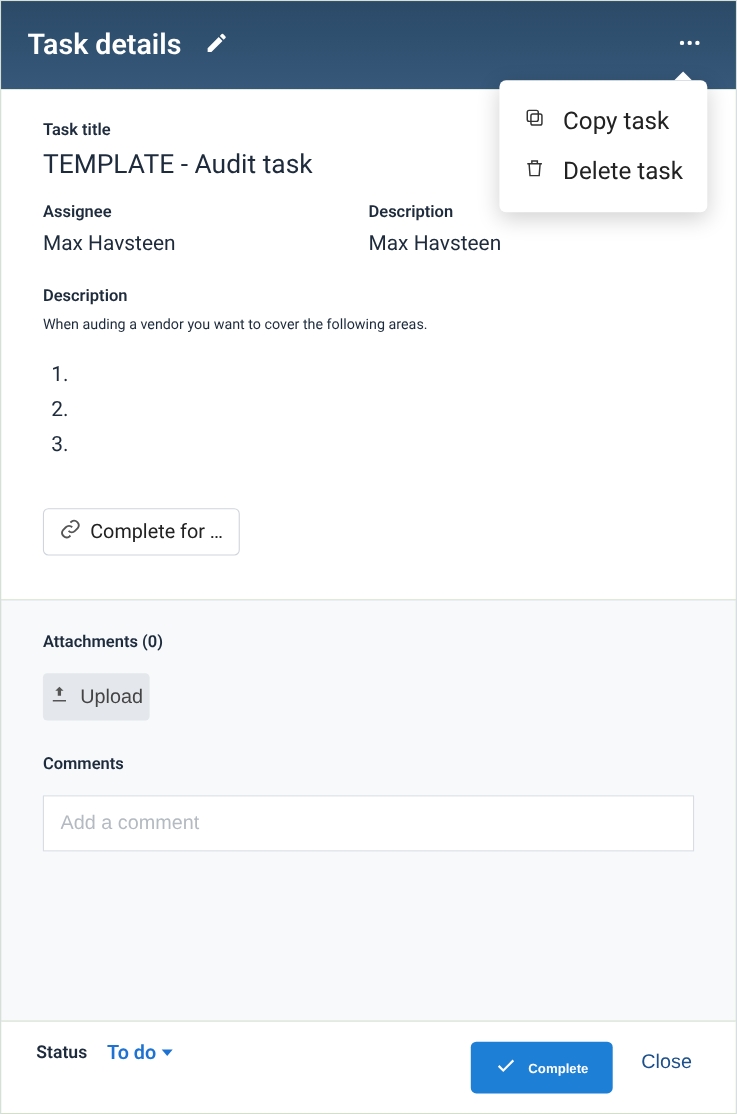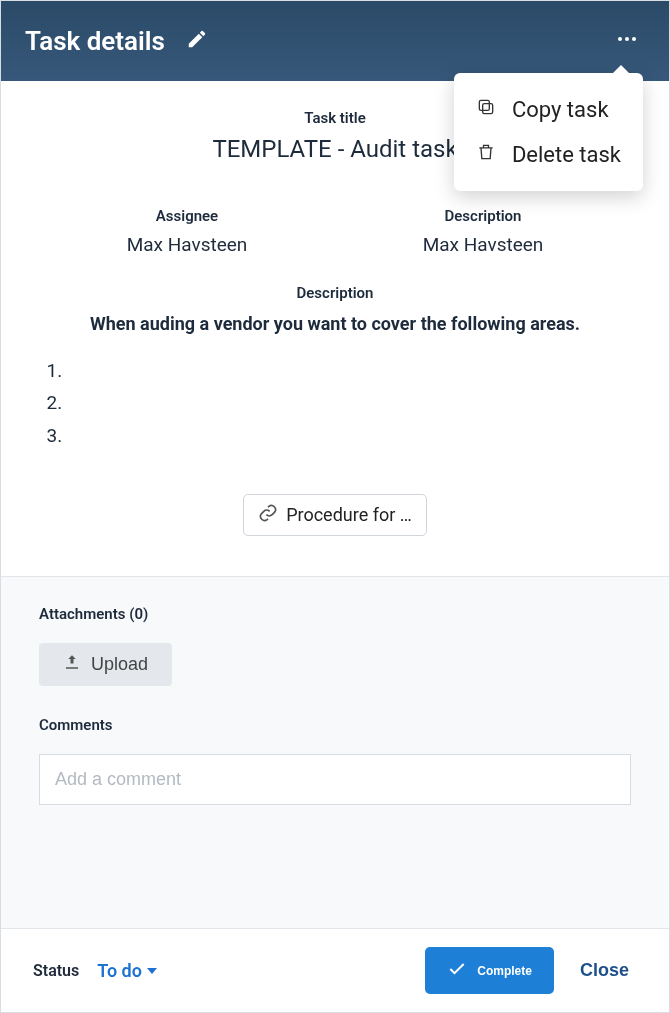--- a/index.html
+++ b/index.html
@@ -66,51 +66,49 @@
     color: #222;
     cursor: pointer;
     gap: 16px;
   }
   .dropdown-item svg { width: 20px; height: 20px; stroke: #333; fill: none; stroke-width: 1.6; }
 
   .body {
     flex: 0 0 auto;
     padding: 28px 38px 40px 38px;
     background: #fff;
-    text-align: center;
   }
   .field-label {
     font-size: 15px;
     font-weight: 600;
     color: #1e2b3c;
     margin-bottom: 8px;
   }
   .task-title {
     font-size: 24px;
     color: #1e2b3c;
     font-weight: 400;
-    margin-bottom: 44px;
+    margin-bottom: 20px;
   }
   .two-col {
     display: flex;
     gap: 0;
     margin-bottom: 28px;
   }
   .two-col > div { flex: 0 0 50%; }
   .field-value {
     font-size: 19px;
     color: #1e2b3c;
     margin-top: 6px;
   }
   .desc-text {
-    font-size: 18px;
+    font-size: 13px;
     color: #1e2b3c;
     margin-top: 4px;
     line-height: 1.5;
-    font-weight: bold;
   }
   .desc-list {
     margin: 18px 0 0 28px;
     font-size: 19px;
     color: #1e2b3c;
     line-height: 1.7;
   }
   .desc-list li { padding-left: 4px; }
 
   .link-chip {
@@ -135,21 +133,21 @@
     border-top: 1px solid #e2e6eb;
     padding: 28px 38px;
   }
   .upload-btn {
     display: inline-flex;
     align-items: center;
     gap: 10px;
     background: #e4e7eb;
     border: none;
     border-radius: 4px;
-    padding: 10px 24px;
+    padding: 10px 6px;
     font-size: 18px;
     color: #444;
     cursor: pointer;
     margin-top: 12px;
   }
   .upload-btn svg { width: 18px; height: 18px; fill: #555; }
   .comments-label { margin-top: 30px; }
   .comment-input {
     width: 100%;
     border: 1px solid #d9dde3;
@@ -160,21 +158,21 @@
     margin-top: 12px;
     background: #fff;
   }
   .comment-input::placeholder { color: #b4bac2; }
 
   .footer {
     flex: 0 0 auto;
     border-top: 1px solid #e2e6eb;
     background: #fff;
     display: flex;
-    align-items: center;
+    align-items: flex-start;
     padding: 18px 32px;
     gap: 18px;
   }
   .status-label {
     font-size: 16px;
     font-weight: 600;
     color: #1e2b3c;
   }
   .status-select {
     display: inline-flex;
@@ -199,21 +197,21 @@
     align-items: center;
     gap: 10px;
     cursor: pointer;
   }
   .complete-btn svg { width: 20px; height: 20px; stroke: #fff; fill: none; stroke-width: 2.4; }
   .close-btn {
     background: none;
     border: none;
     color: #1d4f8b;
     font-size: 18px;
-    font-weight: 700;
+    font-weight: 400;
     cursor: pointer;
     padding: 8px 8px;
   }
 </style>
 </head>
 <body>
 
 <div class="panel">
 
   <div class="header">
@@ -279,21 +277,21 @@
       <li></li>
     </ol>
 
     <div class="link-chip">
       <span>
         <svg viewBox="0 0 24 24">
             <path d="M10 14a5 5 0 0 0 7 0l3-3a5 5 0 0 0-7-7l-1 1"></path>
             <path d="M14 10a5 5 0 0 0-7 0l-3 3a5 5 0 0 0 7 7l1-1"></path>
           </svg>
       </span>
-      <span>Procedure for …</span>
+      <span>Complete for …</span>
     </div>
   </div>
 
   <div class="section-divider">
     <div class="field-label">Attachments (0)</div>
     <button class="upload-btn">
       <span>
         <svg viewBox="0 0 24 24">
             <path d="M12 3l5 5h-3v6h-4V8H7l5-5zM4 19h16v2H4z"></path>
           </svg>

